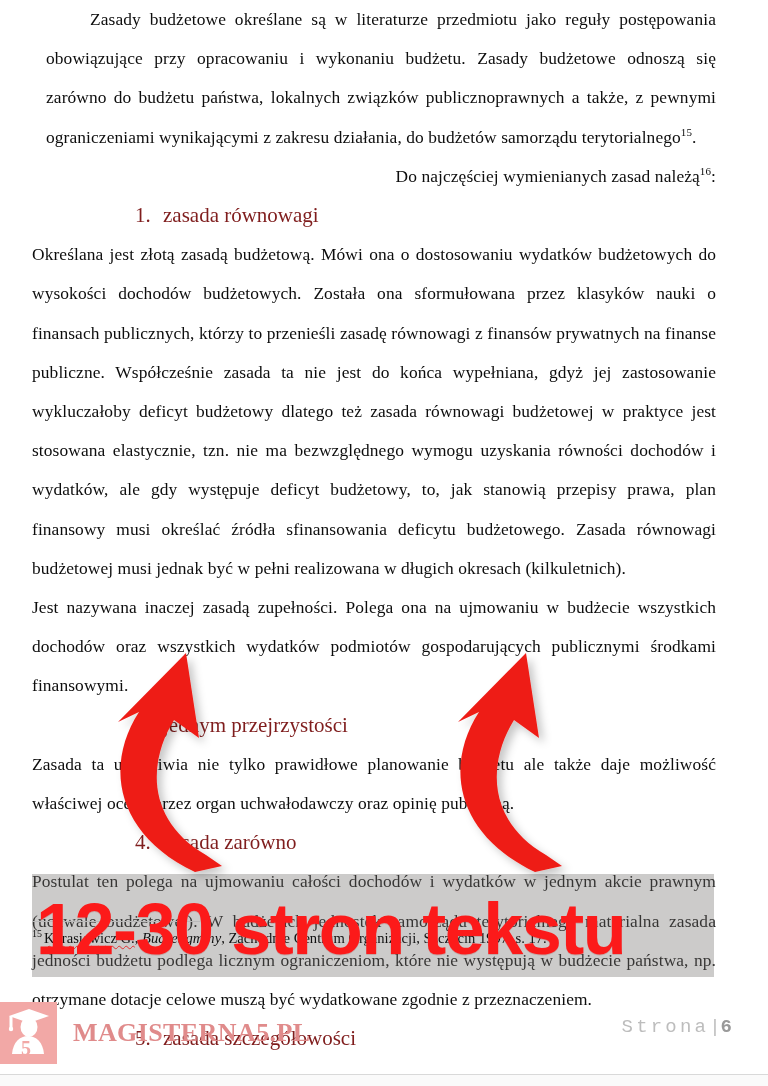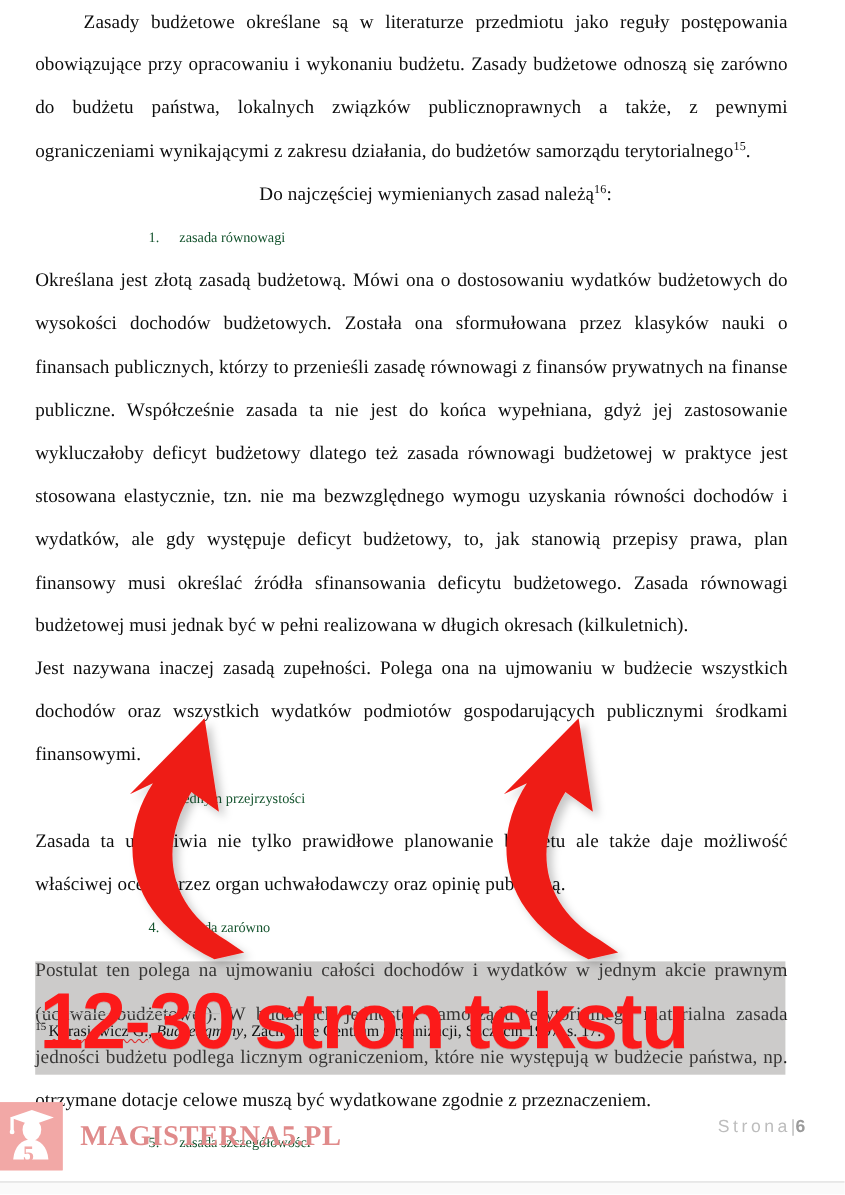--- a/index.html
+++ b/index.html
@@ -34,30 +34,31 @@
     margin: 0;
     font-size: 17.4px;
     line-height: 39.2px;
     color: #0d0d0d;
     text-align: justify;
     text-justify: inter-word;
     letter-spacing: 0.1px;
   }
   p.body-par.indent {
     text-indent: 44px;
+    margin-left: 14px;
   }
   p.body-par.noj {
-    text-align: center;
+    text-align: right;
   }
 
   .list-item {
     margin: 0;
-    font-size: 13px;
+    font-size: 21px;
     line-height: 39.2px;
-    color: #14532d;
+    color: #7f1d1d;
     padding-left: 103px;
     text-indent: 0;
     white-space: nowrap;
   }
   .list-item .num {
     display: inline-block;
     width: 28px;
   }
 
   sup.fn {
@@ -100,24 +101,24 @@
     text-decoration-color: #e03131;
     text-decoration-thickness: 1px;
     text-underline-offset: 2px;
   }
 
   
   .page-number {
     position: absolute;
     right: 36px;
     top: 1016px;
-    font-size: 16px;
+    font-size: 19px;
     color: #bdbdbd;
     letter-spacing: 3.2px;
-    font-family: Liberation Sans, sans-serif;
+    font-family: Liberation Mono, monospace;
     white-space: nowrap;
   }
   .page-number .pn-num {
     font-weight: bold;
     color: #9a9a9a;
     letter-spacing: 0;
   }
   .page-number .pn-bar {
     color: #bdbdbd;
     letter-spacing: 0;

